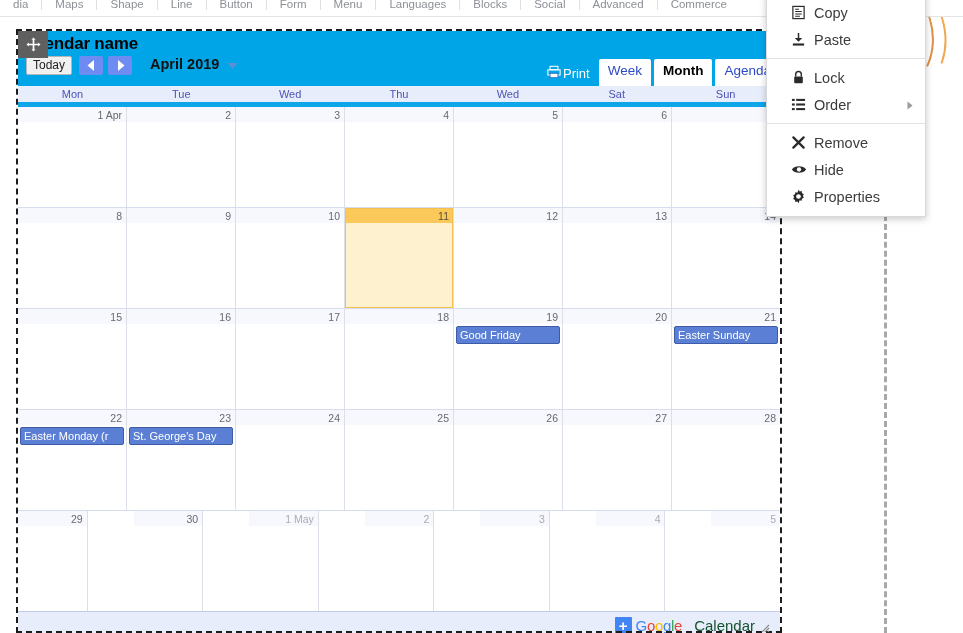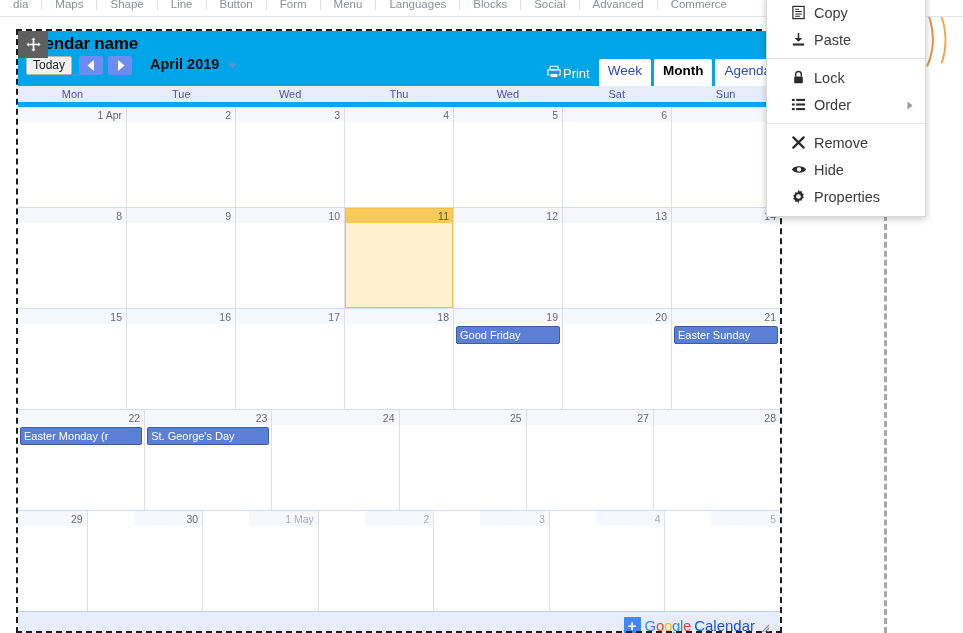--- a/index.html
+++ b/index.html
@@ -161,21 +161,21 @@
   .gplus {
     width: 17px; height: 17px; background: #4285f4; color: #fff;
     display: flex; align-items: center; justify-content: center;
     font-size: 15px; font-weight: bold; margin-right: 4px; border-radius: 1px;
     line-height: 1;
   }
   .g-logo { font-size: 15px; letter-spacing: -.3px; }
   .g-logo .c1 { color: #4285f4; } .g-logo .c2 { color: #ea4335; }
   .g-logo .c3 { color: #fbbc05; } .g-logo .c4 { color: #4285f4; }
   .g-logo .c5 { color: #34a853; } .g-logo .c6 { color: #ea4335; }
-  .g-word { font-size: 15px; color: #1d4ed8; margin-left: 3px; }
+  .g-word { font-size: 15px; color: #14532d; margin-left: 12px; }
   .corner-grip {
     width: 12px; height: 12px; margin-left: 3px; position: relative; overflow: hidden;
   }
 
   
   .ctx-menu {
     position: absolute; left: 766px; top: -6px; width: 158px;
     background: #ffffff; border: 1px solid #d9d9d9;
     box-shadow: 0 2px 7px rgba(0,0,0,.22);
     padding: 4px 0 6px 0; z-index: 100;
@@ -401,20 +401,24 @@
           </div>
           <div class="day-cell">
             <div class="day-num-bar">24</div>
             <div class="events"></div>
           </div>
           <div class="day-cell">
             <div class="day-num-bar">25</div>
             <div class="events"></div>
           </div>
           <div class="day-cell">
+            <div class="day-num-bar">26</div>
+            <div class="events"></div>
+          </div>
+          <div class="day-cell">
             <div class="day-num-bar">27</div>
             <div class="events"></div>
           </div>
           <div class="day-cell">
             <div class="day-num-bar">28</div>
             <div class="events"></div>
           </div>
         </div>
         <div class="week-row">
           <div class="day-cell">

